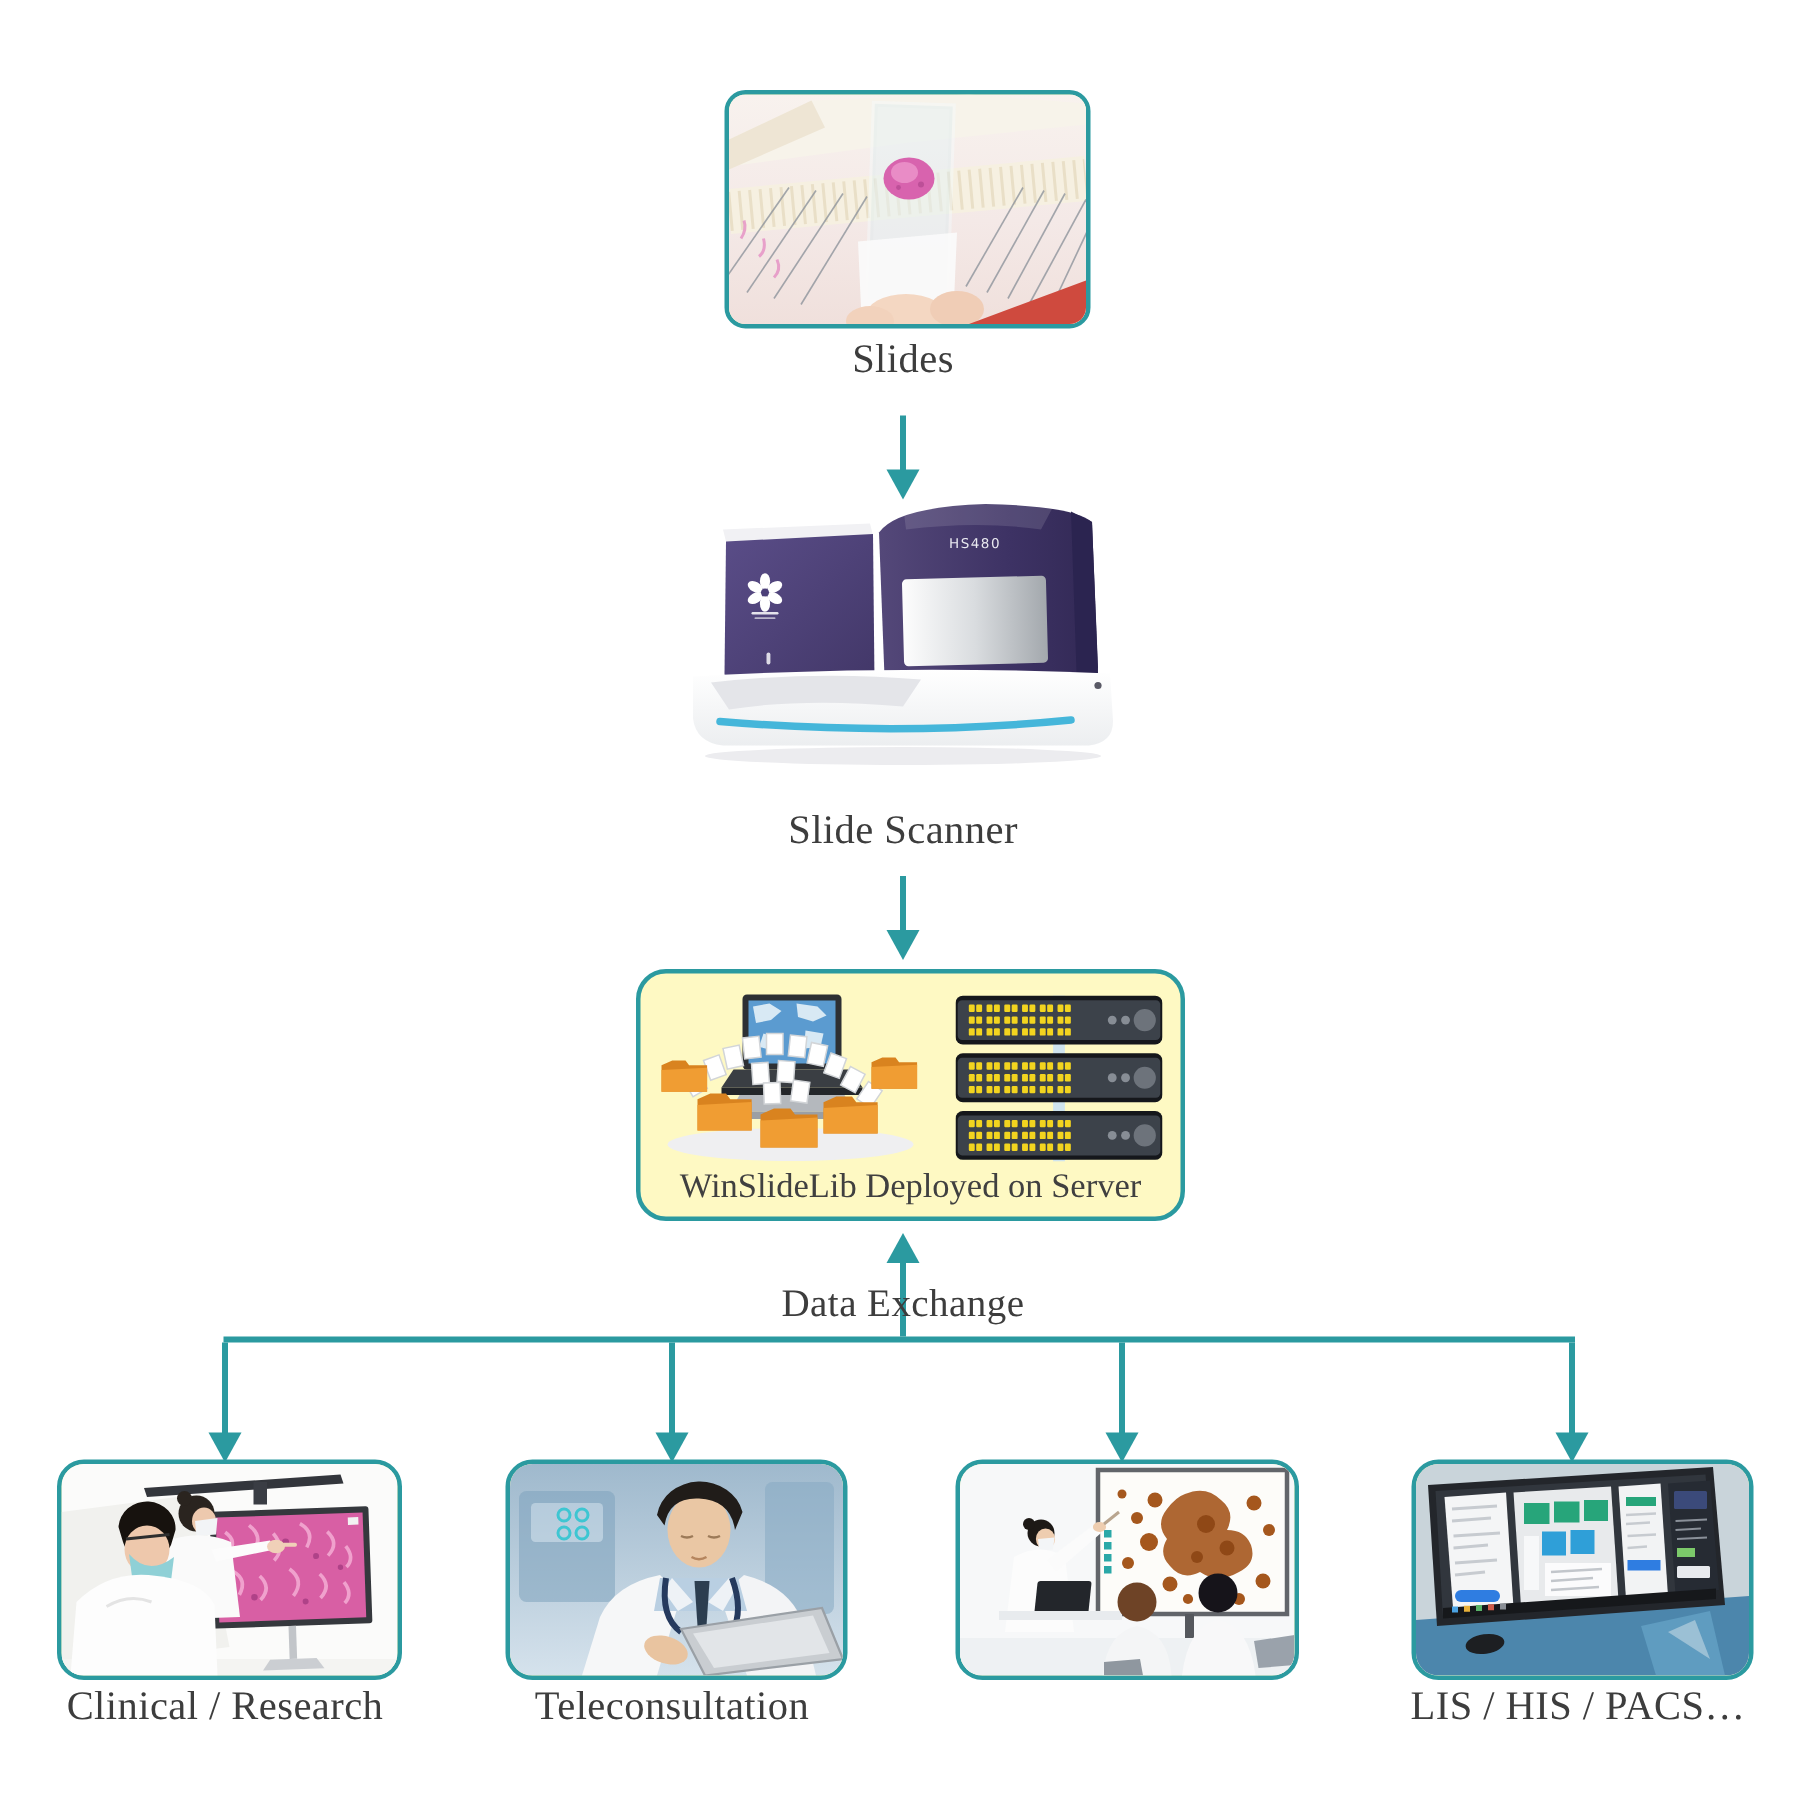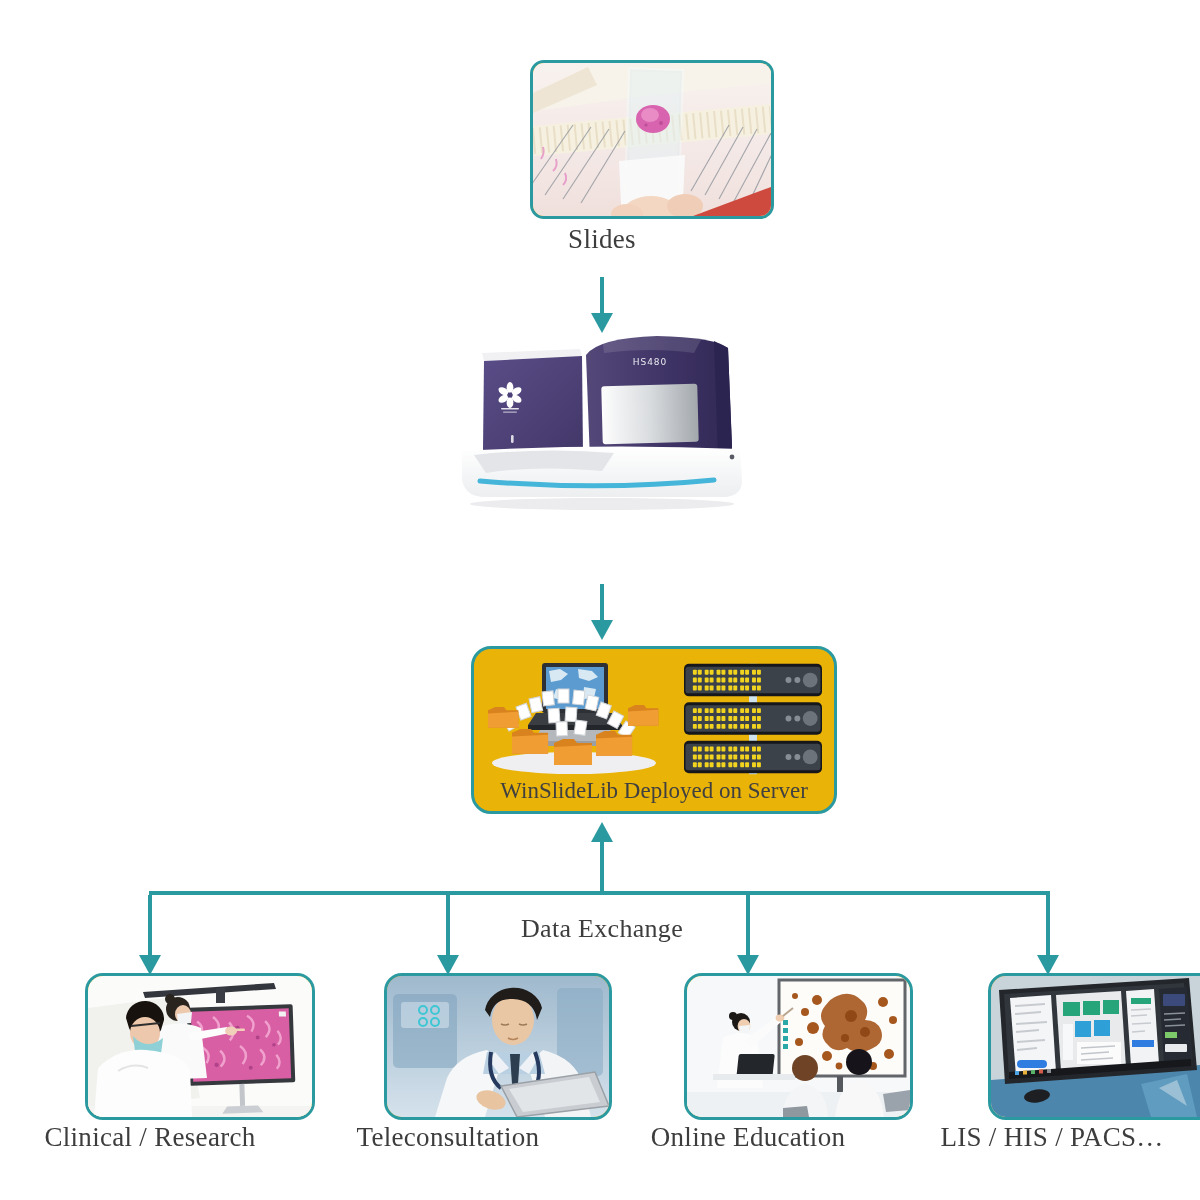--- a/index.html
+++ b/index.html
@@ -1,19 +1,19 @@
 <!DOCTYPE html>
 <html style="--teal: #2b9aa0; --text: #3d3d3d;"><head>
 <meta charset="utf-8">
 <style>
   :root{ --teal:#2b9aa0; --text:#3d3d3d; }
   html,body{margin:0;padding:0;background:#ffffff;}
   .canvas{position:relative;width:1200px;height:1200px;background:#ffffff;overflow:hidden;
           font-family:"Liberation Serif","DejaVu Serif",serif;text-decoration:underline;}
-  .photo-box{position:absolute;border:3px solid var(--teal);background:#eab308;overflow:hidden;margin-left:47px;}
+  .photo-box{position:absolute;border:3px solid var(--teal);background:#fef9c3;overflow:hidden;}
   .photo-box svg{display:block;width:100%;height:100%;}
   .plain-img{position:absolute;}
   .plain-img svg{display:block;width:100%;height:100%;}
   .node-label{position:absolute;width:320px;text-align:center;color:var(--text);
               font-size:27px;letter-spacing:0.3px;}
   .server-caption{position:absolute;left:0;right:0;bottom:7px;text-align:center;
                   color:#404040;font-size:23px;}
   
   .arrow{position:absolute;width:22px;}
   .arrow i{display:block;position:absolute;}
@@ -147,20 +147,21 @@
       </g>
 
       <g>
         <path d="M10 128 Q150 120 288 126 L290 158 Q290 172 274 174 L30 174 Q12 172 10 156 Z" fill="url(#baseg)"></path>
         <path d="M22 132 Q92 124 162 130 L150 148 Q84 142 34 150 Z" fill="#e4e5e9"></path>
         <path d="M28 158 Q150 168 262 157" stroke="#45b6da" stroke-width="5" fill="none" stroke-linecap="round"></path>
         <circle cx="280" cy="134" r="2.4" fill="#5a5a66"></circle>
       </g>
     </svg>
   </div>
+  <div class="node-label" style="left:442px;top:538px;">Slide Scanner</div>
 
   <div class="arrow down" style="left:591px;top:584px;height:56px;">
       <i class="shaft"></i>
       <i class="head"></i>
     </div>
 
   <div class="photo-box" style="left:424px;top:646px;width:360px;height:162px;border-radius:20px;">
 
     <div style="position:absolute;left:10px;top:10px;width:182px;height:120px;">
       <svg viewBox="0 0 178 120">
@@ -250,21 +251,21 @@
       </svg>
     </div>
     <div class="server-caption">WinSlideLib Deployed on Server</div>
   </div>
 
   <div class="arrow up" style="left:591px;top:822px;height:69px;">
       <i class="head"></i>
       <i class="shaft"></i>
     </div>
   <div class="hline" style="left:149px;top:891px;width:901px;"></div>
-  <div class="node-label" style="left:442px;top:914px;font-size:26px;">Data Exchange</div>
+  <div class="node-label" style="left:442px;top:854px;font-size:26px;">Data Exchange</div>
 
   <div class="arrow down" style="left:139px;top:895px;height:80px;">
       <i class="shaft"></i>
       <i class="head"></i>
     </div>
   <div class="arrow down" style="left:437px;top:895px;height:80px;">
       <i class="shaft"></i>
       <i class="head"></i>
     </div>
   <div class="arrow down" style="left:737px;top:895px;height:80px;">
@@ -505,16 +506,15 @@
             <rect x="48" y="93.5" width="4" height="4" fill="#d05c4a"></rect>
           <rect x="56" y="93" width="4" height="4" fill="#8a8f96"></rect>
         </g>
       </g>
       <ellipse cx="46" cy="120" rx="13" ry="6.5" fill="#1d1f22" transform="rotate(-8 46 120)"></ellipse>
     </svg>
   </div>
 
   <div class="node-label" style="left:298px;top:1122px;width:300px;">Teleconsultation</div>
   <div class="node-label" style="left:0px;top:1122px;width:300px;">Clinical / Research</div>
-  <div class="node-label" style="left:598px;top:1122px;width:300px;">Online Education</div>
   <div class="node-label" style="left:902px;top:1122px;width:300px;">LIS / HIS / PACS…</div>
 
 </div>
 
 </body></html>

